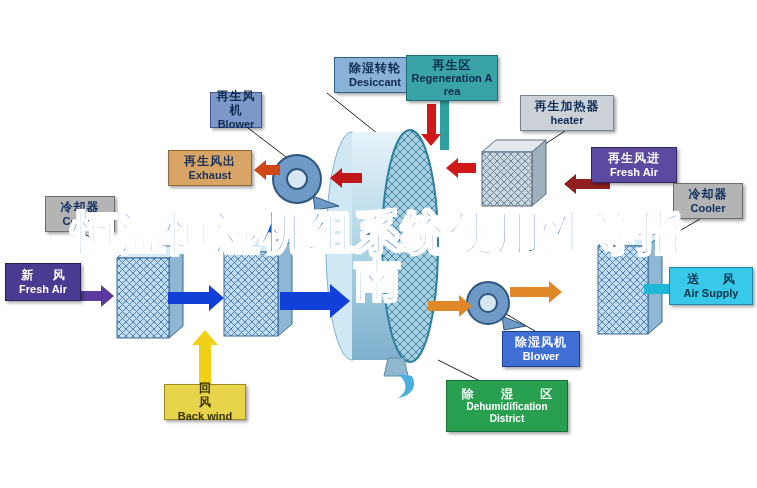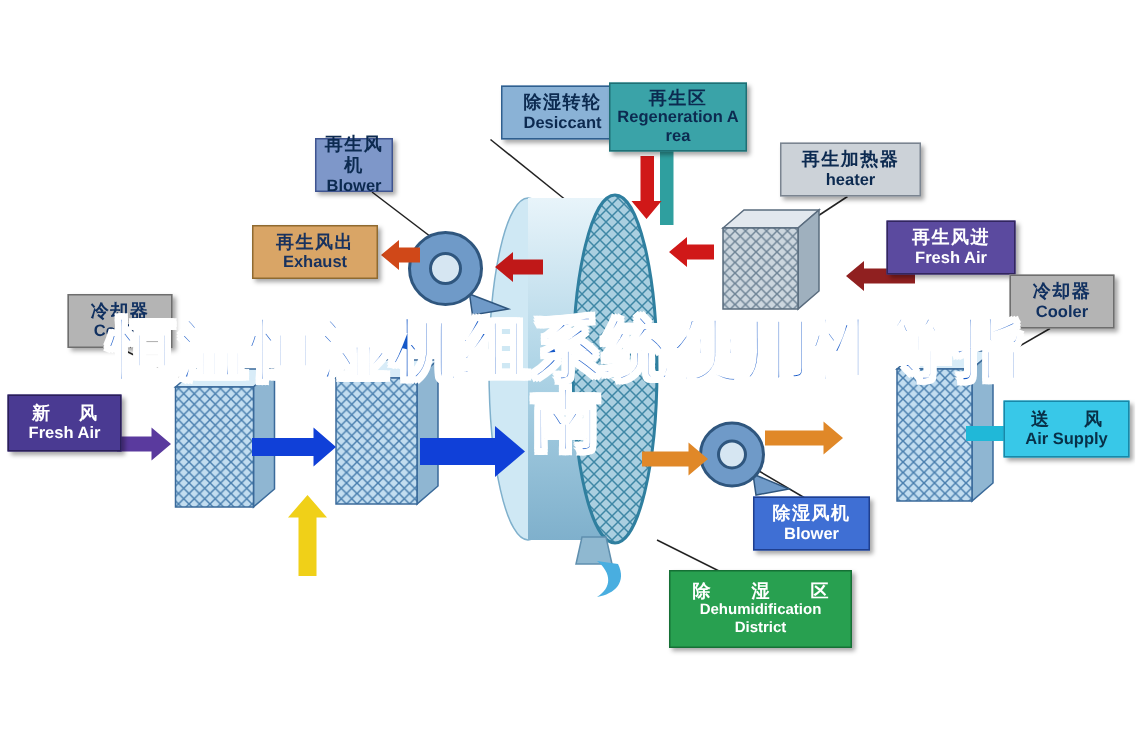--- a/index.html
+++ b/index.html
@@ -178,20 +178,24 @@
   <div class="lbl cooler-right">
     <span class="zh">冷却器</span>
     <span class="en">Cooler</span>
   </div>
 
   <div class="lbl fresh-air">
     <span class="zh">新 风</span>
     <span class="en">Fresh Air</span>
   </div>
 
+  <div class="lbl back-wind">
+    <span class="zh">回 风</span>
+    <span class="en">Back wind</span>
+  </div>
 
   <div class="lbl air-supply">
     <span class="zh">送 风</span>
     <span class="en">Air Supply</span>
   </div>
 
   <div class="lbl dehumid-blower">
     <span class="zh">除湿风机</span>
     <span class="en">Blower</span>
   </div>

